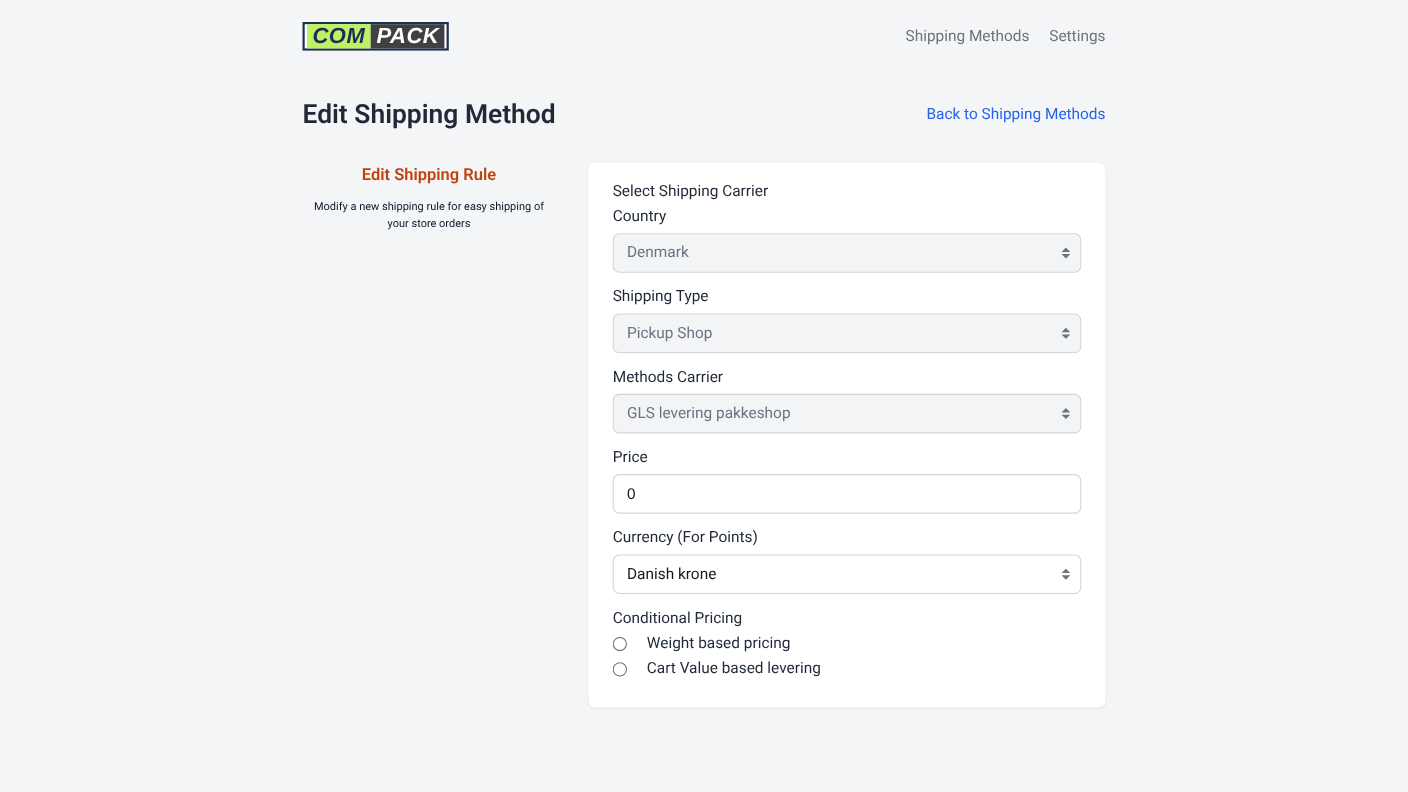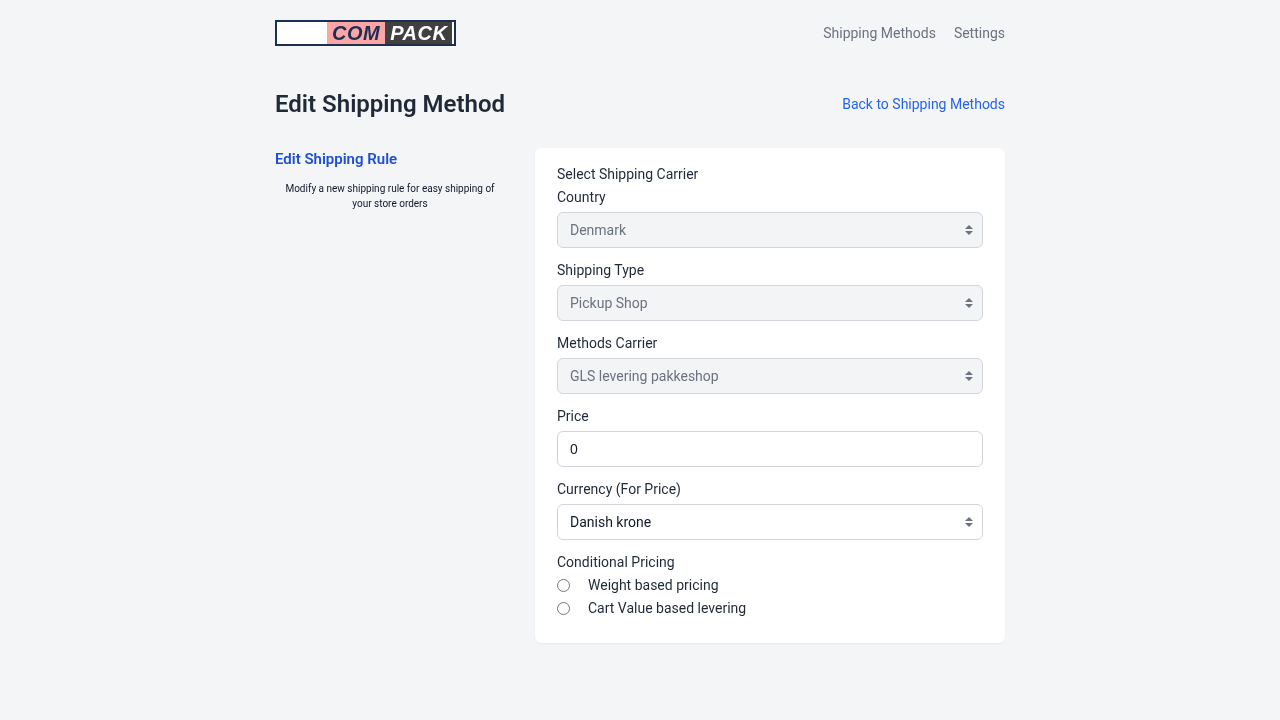--- a/index.html
+++ b/index.html
@@ -36,21 +36,21 @@
   }
   .logo .seg {
     font-family: Arial, sans-serif;
     font-weight: 700;
     font-style: italic;
     font-size: 20px;
     letter-spacing: 0.5px;
     line-height: 1;
     padding: 1px 5px;
   }
-  .logo .seg.a { background: #fca5a5; color: #1b2f55; margin-left: 48px; }
+  .logo .seg.a { background: #bef264; color: #1b2f55; }
   .logo .seg.b { background: #404040; color: #fff; }
   .nav {
     display: flex;
     gap: 18px;
   }
   .nav a {
     color: #6b7280;
     text-decoration: none;
     font-size: 14px;
     cursor: pointer;
@@ -77,22 +77,23 @@
     gap: 30px;
     align-items: flex-start;
   }
   .sidebar {
     width: 230px;
     flex-shrink: 0;
   }
   .sidebar-title {
     font-size: 15px;
     font-weight: 600;
-    color: #1d4ed8;
+    color: #c2410c;
     margin-bottom: 10px;
+    text-align: center;
   }
   .sidebar-desc {
     font-size: 10px;
     color: #0f172a;
     line-height: 1.5;
     text-align: center;
   }
   .card {
     flex: 1;
     background: #fff;
@@ -246,21 +247,21 @@
         </div>
 
         <div class="field">
           <label class="field-label">Price</label>
           <div class="input-wrap">
             <input class="text-input" type="text" value="0" style="">
           </div>
         </div>
 
         <div class="field">
-          <label class="field-label">Currency (For Price)</label>
+          <label class="field-label">Currency (For Points)</label>
           <div class="select-wrap">
             <div class="select">
               <span>Danish krone</span>
             </div>
             <span class="stepper-icon">
                 <span class="tri up"></span>
                 <span class="tri down"></span>
               </span>
           </div>
         </div>

